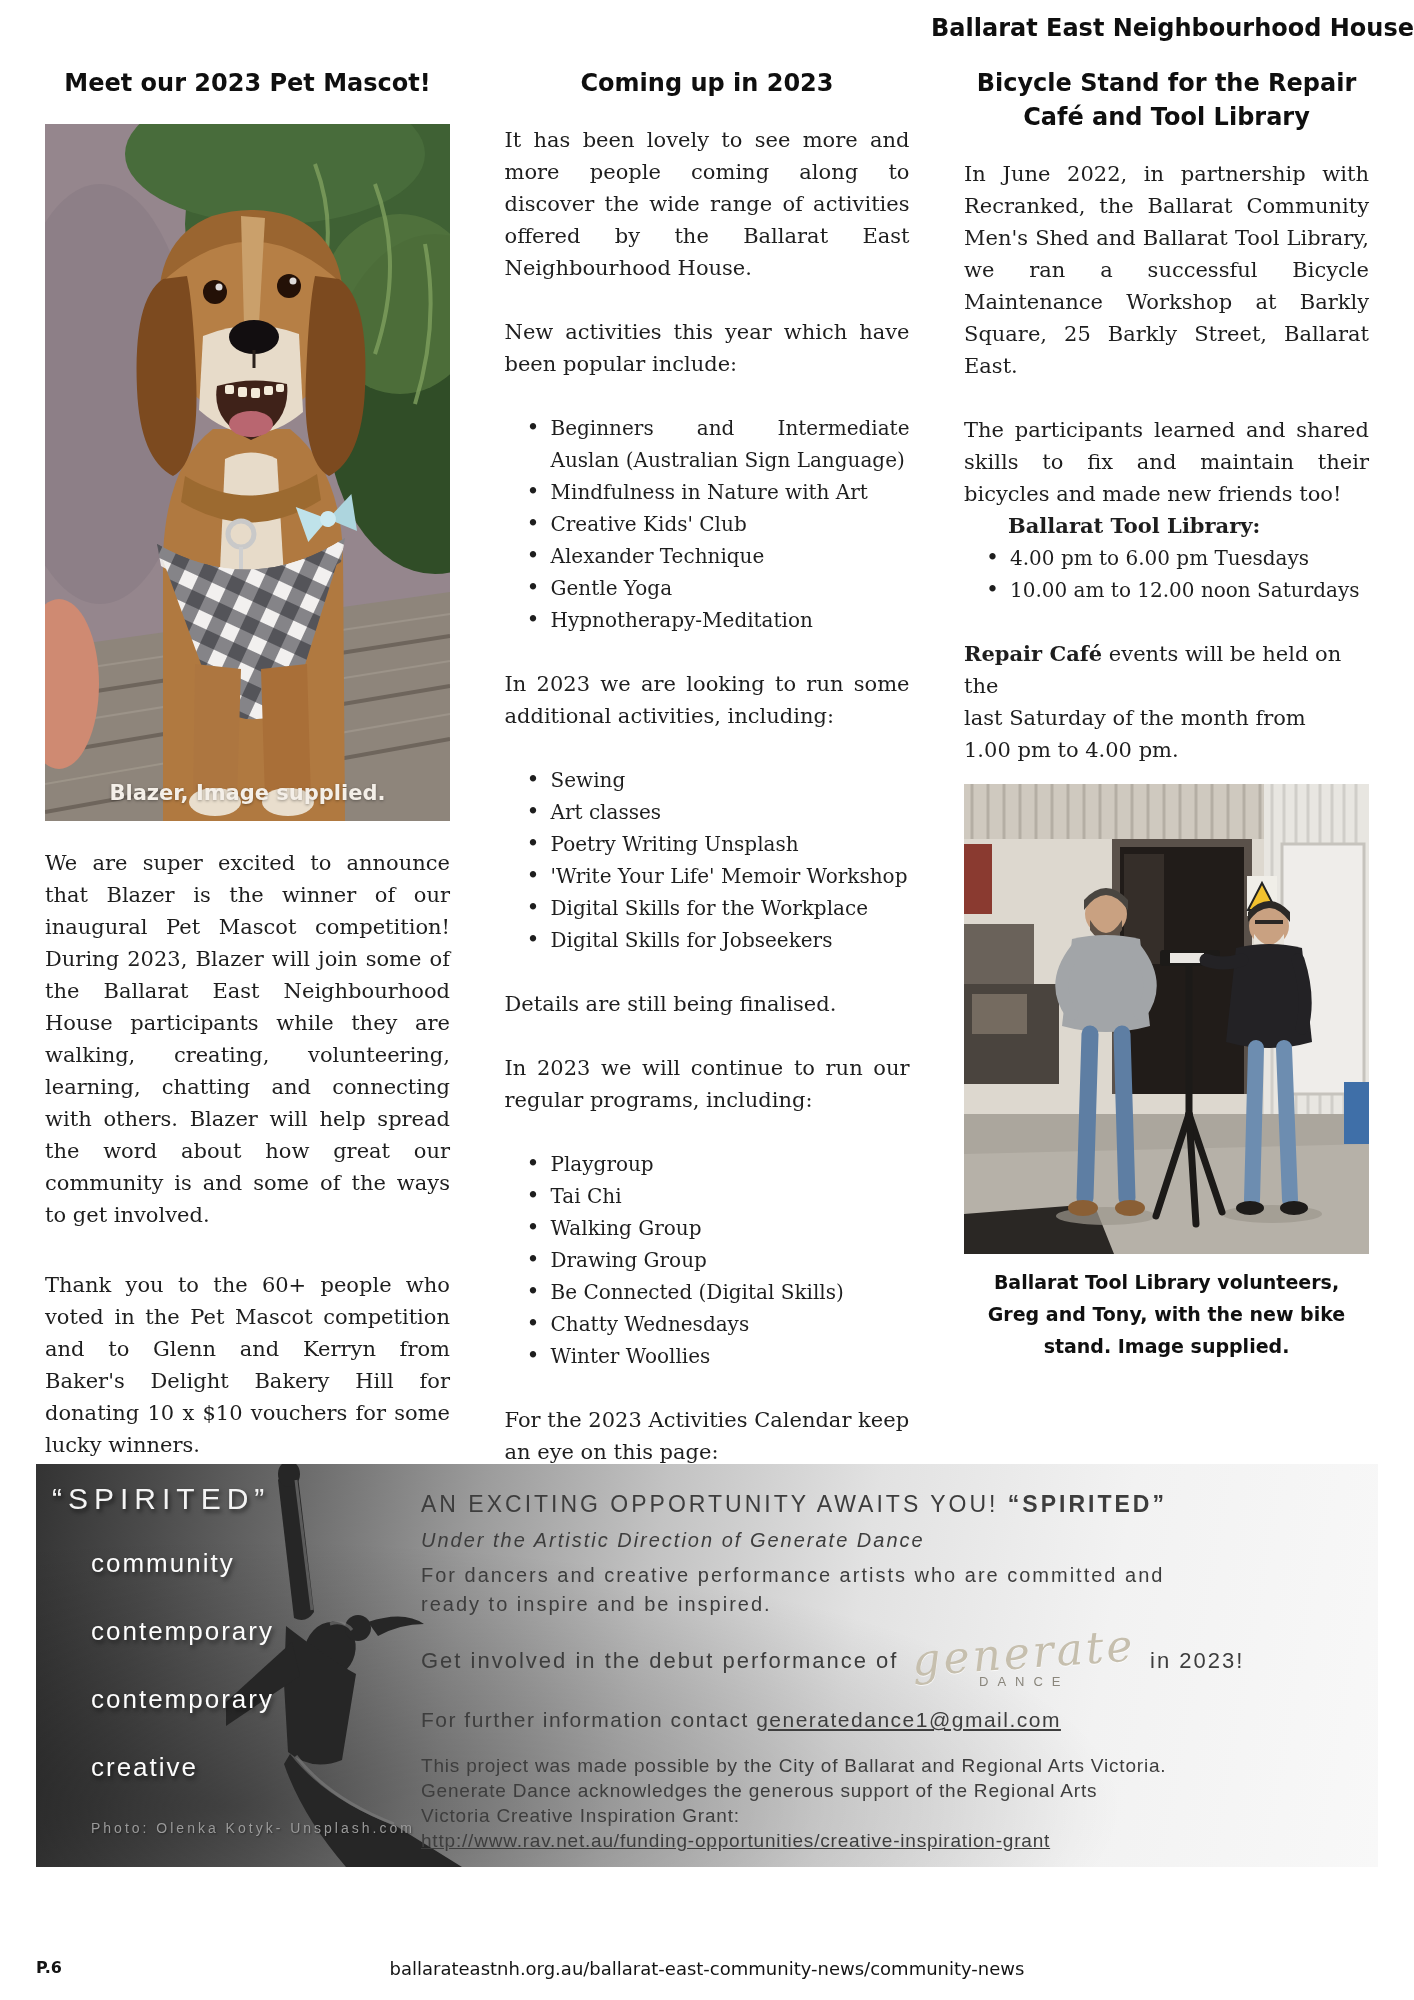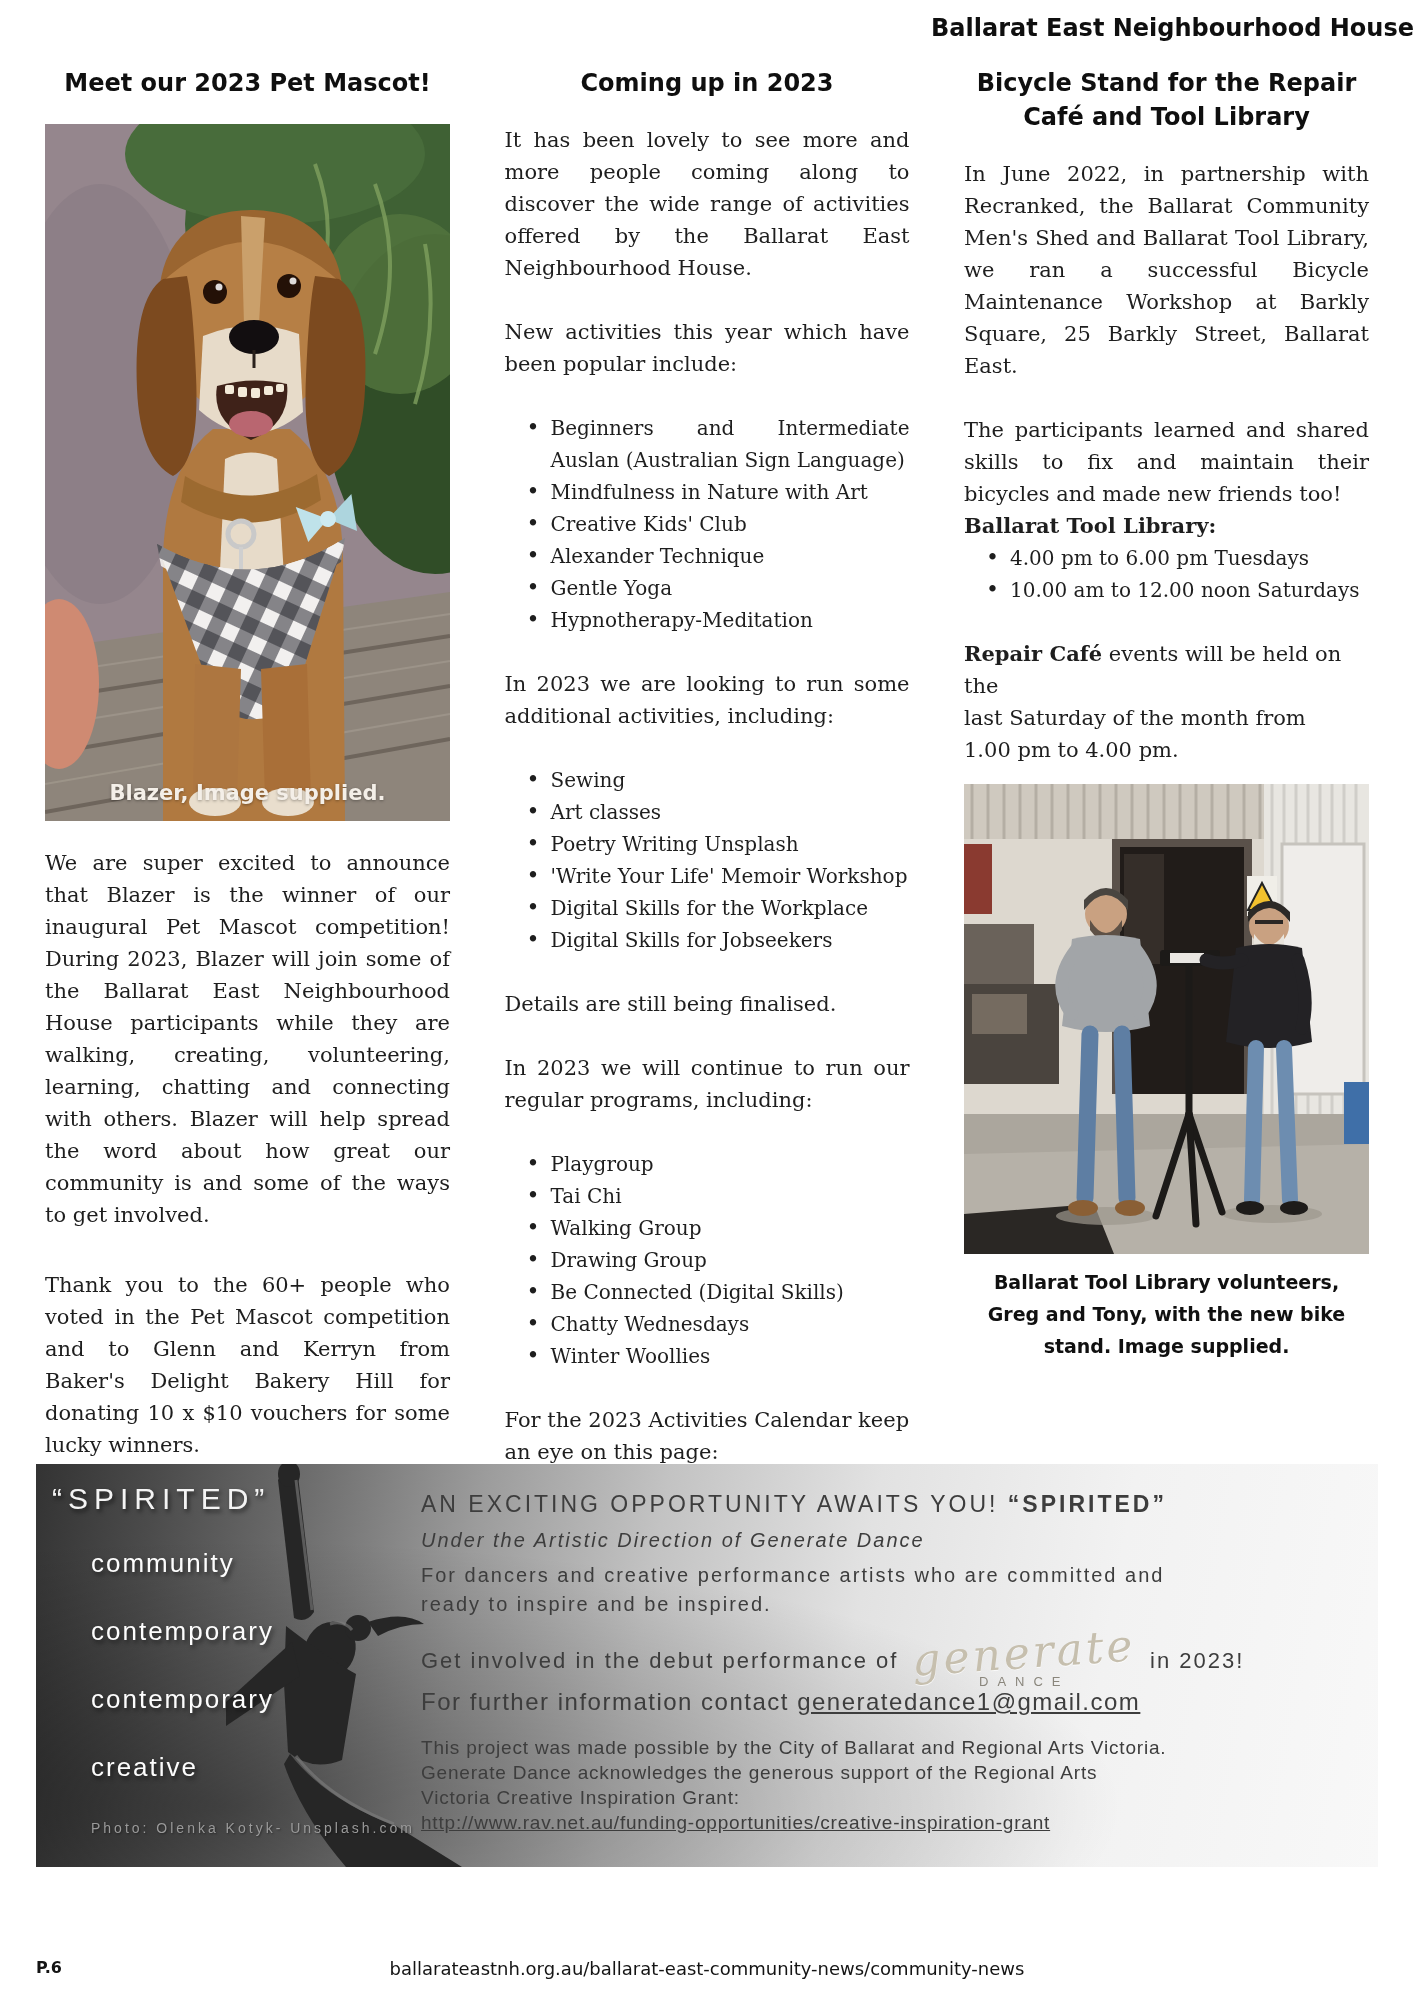--- a/index.html
+++ b/index.html
@@ -57,21 +57,21 @@
     font-family:"Liberation Sans", sans-serif; color:#3d3d3d; }
   .banner-headline { font-size:23px; letter-spacing:3px; line-height:30px; }
   .banner-headline b { font-weight:700; }
   .banner-subline { font-style:italic; font-size:20px; letter-spacing:2px; margin-top:8px; line-height:26px; }
   .banner-body { font-size:20px; letter-spacing:2px; line-height:29px; margin-top:8px; white-space:pre-line; }
   .banner-involved { display:flex; align-items:center; margin-top:14px; font-size:22px; letter-spacing:2px; }
   .logo { display:flex; flex-direction:column; align-items:center; margin:0 14px; }
   .logo-script { font-family:"DejaVu Serif", serif; font-style:italic; font-size:44px; line-height:40px;
     color:#c6bfae; letter-spacing:3px; transform:rotate(-4deg); text-shadow:0 1px 0 rgba(255,255,255,.7); }
   .logo-dance { font-family:"Liberation Sans", sans-serif; font-size:13px; letter-spacing:9px; color:#8a867c; margin-top:1px; }
-  .banner-contact { font-size:24px; letter-spacing:1.5px; margin-top:0; line-height:26px; }
+  .banner-contact { font-size:21px; letter-spacing:1.5px; margin-top:18px; line-height:26px; }
   .underline { text-decoration:underline; }
   .banner-credits { font-size:19px; letter-spacing:.8px; line-height:25px; margin-top:20px; white-space:pre-line; }
   .banner-credits-url { font-size:19px; letter-spacing:.8px; line-height:25px; text-decoration:underline; }
 
   .footer { position:absolute; top:1958px; left:0; width:100%; height:30px;
     font-family:"DejaVu Sans", sans-serif; color:#141414; }
   .footer-page { position:absolute; left:36px; top:0; font-weight:700; font-size:16px; }
   .footer-url { width:100%; text-align:center; font-size:18px; }
 </style>
 </head>
@@ -206,21 +206,21 @@
       </div>
     </div>
 
     <div class="col">
       <h2 class="col-heading">Bicycle Stand for the Repair
 Café and Tool Library</h2>
       <div>
           <p>In June 2022, in partnership with Recranked, the Ballarat Community Men's Shed and Ballarat Tool Library, we ran a successful Bicycle Maintenance Workshop at Barkly Square, 25 Barkly Street, Ballarat East.</p>
           <p>The participants learned and shared skills to fix and maintain their bicycles and made new friends too!</p>
         </div>
-      <p class="serif-bold left-align" style="margin-bottom:0;">Ballarat Tool Library:</p>
+      <p class="serif-bold left-align" style="margin-bottom:0;margin-left:44px;">Ballarat Tool Library:</p>
       <ul class="bullets">
           <li>4.00 pm to 6.00 pm Tuesdays</li>
           <li>10.00 am to 12.00 noon Saturdays</li>
         </ul>
       <p class="left-align pre-line" style="margin-bottom:0;"><span class="serif-bold">Repair Café</span><span> events will be held on the
 last Saturday of the month from
 1.00 pm to 4.00 pm.</span></p>
 
       <div class="photo-frame workshop-photo">
         <svg viewBox="0 0 405 470" width="405" height="470">

